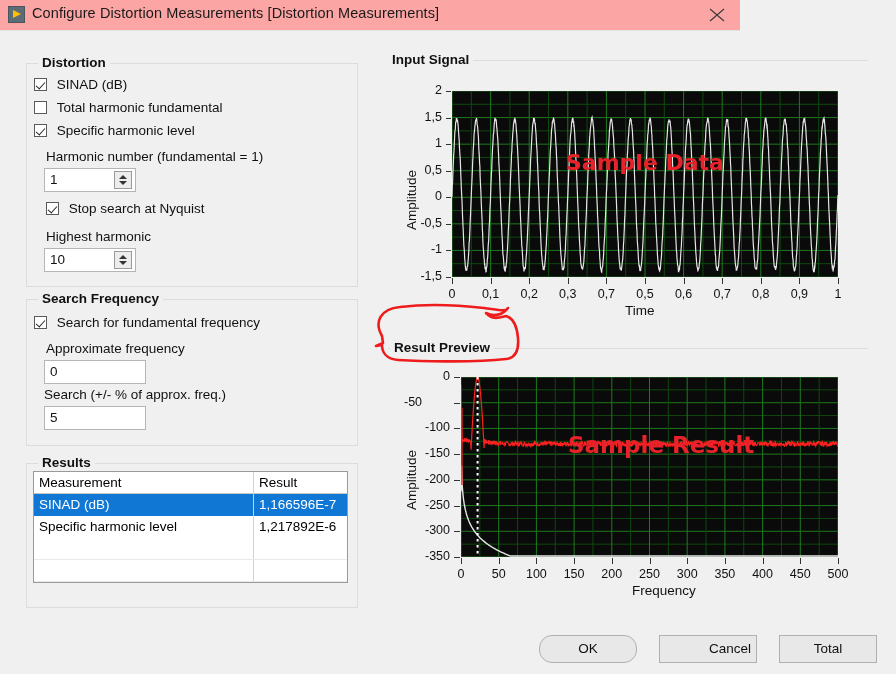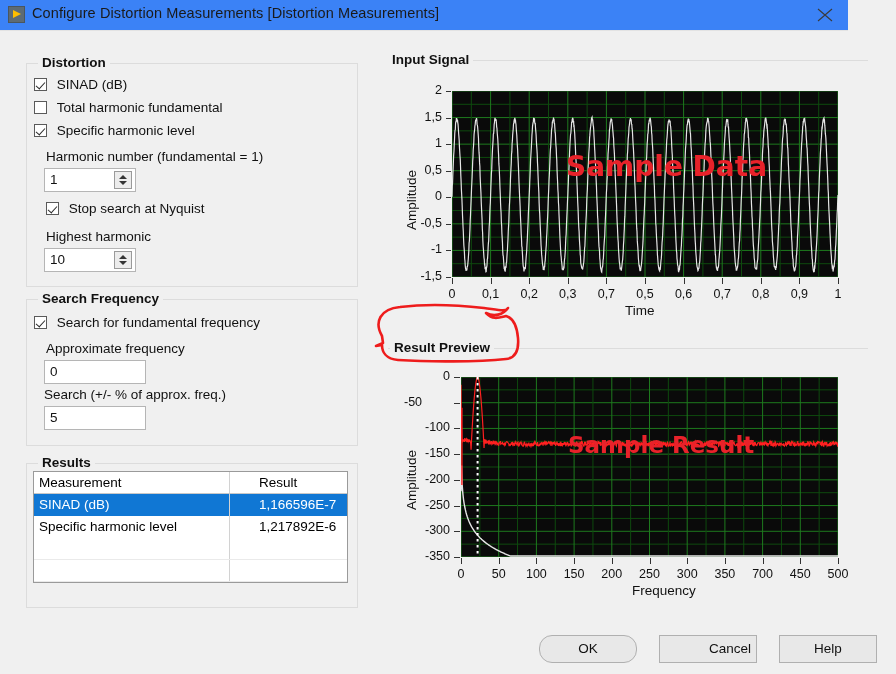--- a/index.html
+++ b/index.html
@@ -5,22 +5,22 @@
   html,body{margin:0;padding:0;}
   body{
     width:896px;height:674px;
     background:#f0f0f0;
     font-family:"Liberation Sans", sans-serif;
     font-size:13px;color:#000;
     overflow:hidden;position:relative;
   }
   
   #titlebar{
-    position:absolute;left:0;top:0;width:848px;height:30px;
-    background:#3b82f6;border-bottom:1px solid #e3e3e3;
+    position:absolute;left:0;top:0;width:740px;height:30px;
+    background:#fca5a5;border-bottom:1px solid #e3e3e3;
   }
   #app-icon{
     position:absolute;left:8px;top:6px;width:17px;height:17px;
     background:#5d6b75;border:1px solid #4a565e;box-sizing:border-box;
   }
   #app-icon .tri{
     position:absolute;left:4px;top:3px;width:0;height:0;
     border-left:8px solid #ffbe00;
     border-top:4.5px solid transparent;
     border-bottom:4.5px solid transparent;
@@ -88,21 +88,21 @@
 
   
   #rtable{
     position:absolute;left:7px;top:8px;width:315px;height:112px;
     border:1px solid #9a9a9a;background:#fff;box-sizing:border-box;
   }
   #rtable .row{position:relative;height:22px;width:100%;box-sizing:border-box;}
   #rtable .row.hdr{border-bottom:1px solid #c8c8c8;font-weight:normal;}
   #rtable .row.sel{background:#1077d4;color:#fff;}
   #rtable .c1{
-    position:absolute;left:0;top:0;width:196px;height:100%;
+    position:absolute;left:0;top:0;width:220px;height:100%;
     border-right:1px solid #d2d2d2;box-sizing:border-box;
     padding:3px 0 0 5px;font-size:13.5px;white-space:nowrap;overflow:hidden;
   }
   #rtable .c2{
     position:absolute;left:220px;top:0;right:0;height:100%;
     box-sizing:border-box;padding:3px 0 0 5px;font-size:13.5px;
     white-space:nowrap;overflow:hidden;
   }
   #rtable .row.blank{border-bottom:1px solid #eaeaea;}
 
@@ -283,21 +283,21 @@
       <line y1="0" y2="186" x1="270.2" x2="270.2" stroke="#1e7a1e" stroke-width="1"></line>
       <line y1="0" y2="186" x1="289.5" x2="289.5" stroke="#0e4a0e" stroke-width="1"></line>
       <line y1="0" y2="186" x1="308.8" x2="308.8" stroke="#1e7a1e" stroke-width="1"></line>
       <line y1="0" y2="186" x1="328.1" x2="328.1" stroke="#0e4a0e" stroke-width="1"></line>
       <line y1="0" y2="186" x1="347.40000000000003" x2="347.40000000000003" stroke="#1e7a1e" stroke-width="1"></line>
       <line y1="0" y2="186" x1="366.70000000000005" x2="366.70000000000005" stroke="#0e4a0e" stroke-width="1"></line>
       <line y1="0" y2="186" x1="386" x2="386" stroke="#1e7a1e" stroke-width="1"></line>
       <path d="M0.00 105.75L0.28 95.07L0.55 92.04L0.83 83.31L1.10 77.65L1.38 71.08L1.65 64.39L1.93 60.69L2.21 54.71L2.48 48.92L2.76 42.62L3.03 39.28L3.31 38.54L3.58 32.13L3.86 30.52L4.14 30.31L4.41 27.03L4.69 28.52L4.96 27.63L5.24 29.60L5.51 28.95L5.79 31.62L6.07 33.55L6.34 37.52L6.62 42.20L6.89 45.35L7.17 49.10L7.44 56.10L7.72 60.71L8.00 65.26L8.27 68.82L8.55 76.16L8.82 84.46L9.10 90.50L9.37 98.14L9.65 103.31L9.93 108.35L10.20 115.31L10.48 123.83L10.75 129.00L11.03 135.96L11.30 140.49L11.58 148.18L11.86 154.49L12.13 157.34L12.41 161.37L12.68 167.53L12.96 170.02L13.23 174.54L13.51 177.04L13.79 178.04L14.06 180.04L14.34 177.69L14.61 178.79L14.89 178.81L15.16 175.61L15.44 175.51L15.72 174.19L15.99 170.89L16.27 167.99L16.54 164.03L16.82 159.95L17.09 151.96L17.37 150.04L17.65 144.08L17.92 138.17L18.20 129.73L18.47 124.80L18.75 117.58L19.02 111.12L19.30 104.19L19.58 96.83L19.85 91.54L20.13 85.56L20.40 78.43L20.68 70.48L20.95 66.39L21.23 58.45L21.51 55.32L21.78 51.02L22.06 43.64L22.33 40.94L22.61 38.92L22.88 35.18L23.16 33.58L23.44 30.58L23.71 28.91L23.99 28.85L24.26 28.48L24.54 27.03L24.81 28.72L25.09 33.38L25.37 34.11L25.64 36.17L25.92 39.45L26.19 43.56L26.47 47.27L26.74 55.48L27.02 61.16L27.30 64.97L27.57 71.89L27.85 75.27L28.12 85.34L28.40 91.58L28.67 96.87L28.95 101.96L29.23 111.06L29.50 116.80L29.78 122.78L30.05 128.25L30.33 137.61L30.60 141.73L30.88 149.91L31.16 155.27L31.43 158.18L31.71 162.81L31.98 166.75L32.26 168.31L32.53 173.44L32.81 173.29L33.09 178.19L33.36 177.29L33.64 177.00L33.91 180.69L34.19 180.53L34.46 176.22L34.74 176.22L35.02 174.25L35.29 168.23L35.57 167.59L35.84 162.91L36.12 156.84L36.39 152.11L36.67 150.03L36.95 142.04L37.22 135.03L37.50 131.66L37.77 122.40L38.05 115.72L38.32 111.68L38.60 103.88L38.88 95.70L39.15 89.01L39.43 82.00L39.70 78.89L39.98 69.94L40.25 63.50L40.53 57.45L40.81 53.55L41.08 49.16L41.36 42.91L41.63 42.70L41.91 38.95L42.18 33.35L42.46 31.77L42.74 28.39L43.01 26.94L43.29 28.15L43.56 29.30L43.84 29.57L44.11 28.32L44.39 31.65L44.67 36.04L44.94 37.11L45.22 42.02L45.49 44.83L45.77 48.13L46.04 52.93L46.32 59.26L46.60 64.19L46.87 72.92L47.15 76.17L47.42 82.01L47.70 88.88L47.97 96.87L48.25 103.06L48.53 111.75L48.80 117.58L49.08 121.69L49.35 130.81L49.63 134.36L49.90 142.48L50.18 147.13L50.46 151.88L50.73 160.29L51.01 164.40L51.28 164.88L51.56 169.14L51.83 173.20L52.11 176.94L52.39 176.73L52.66 179.77L52.94 178.75L53.21 180.74L53.49 176.39L53.76 176.66L54.04 176.23L54.32 171.77L54.59 171.53L54.87 166.75L55.14 162.28L55.42 159.56L55.69 153.18L55.97 148.53L56.25 140.77L56.52 135.78L56.80 131.12L57.07 122.06L57.35 115.10L57.62 110.72L57.90 104.60L58.18 98.08L58.45 88.81L58.73 82.29L59.00 76.73L59.28 72.05L59.55 62.83L59.83 60.91L60.11 52.43L60.38 49.67L60.66 44.09L60.93 40.70L61.21 38.07L61.48 33.23L61.76 31.95L62.04 30.07L62.31 30.66L62.59 28.25L62.86 26.82L63.14 29.29L63.41 28.58L63.69 31.61L63.97 33.25L64.24 37.61L64.52 41.32L64.79 44.19L65.07 50.21L65.34 54.36L65.62 58.73L65.90 65.35L66.17 70.17L66.45 76.25L66.72 83.59L67.00 91.80L67.27 97.48L67.55 104.29L67.83 109.35L68.10 115.22L68.38 123.52L68.65 129.79L68.93 135.25L69.20 143.10L69.48 147.34L69.76 155.22L70.03 156.10L70.31 160.66L70.58 165.07L70.86 170.69L71.13 174.35L71.41 176.13L71.69 176.71L71.96 180.41L72.24 178.59L72.51 177.00L72.79 176.62L73.06 177.25L73.34 177.45L73.62 174.07L73.89 169.58L74.17 166.05L74.44 163.05L74.72 159.22L74.99 153.13L75.27 148.91L75.55 142.28L75.82 136.40L76.10 130.38L76.37 122.37L76.65 117.39L76.92 111.45L77.20 104.14L77.48 98.48L77.75 90.80L78.03 84.51L78.30 77.71L78.58 69.31L78.85 64.79L79.13 59.97L79.41 55.11L79.68 49.64L79.96 43.84L80.23 40.57L80.51 35.49L80.78 33.26L81.06 31.58L81.34 30.87L81.61 26.78L81.89 30.23L82.16 29.12L82.44 27.23L82.71 31.52L82.99 32.71L83.27 32.57L83.54 37.36L83.82 40.36L84.09 43.74L84.37 50.25L84.64 54.66L84.92 58.30L85.20 63.04L85.47 71.11L85.75 76.59L86.02 83.90L86.30 90.73L86.57 96.30L86.85 101.70L87.13 112.10L87.40 118.64L87.68 122.11L87.95 128.37L88.23 135.03L88.50 140.52L88.78 146.79L89.06 153.92L89.33 157.76L89.61 163.38L89.88 165.69L90.16 169.14L90.43 172.37L90.71 174.04L90.99 175.55L91.26 178.88L91.54 177.89L91.81 177.43L92.09 179.21L92.36 175.28L92.64 176.14L92.92 170.99L93.19 169.84L93.47 164.97L93.74 161.10L94.02 157.26L94.29 154.12L94.57 146.53L94.85 142.53L95.12 136.26L95.40 129.94L95.67 125.03L95.95 118.21L96.22 109.74L96.50 102.86L96.78 97.15L97.05 88.94L97.33 84.08L97.60 77.73L97.88 71.15L98.15 63.28L98.43 58.25L98.71 55.26L98.98 49.60L99.26 45.13L99.53 39.18L99.81 37.19L100.08 35.92L100.36 30.61L100.64 31.63L100.91 28.82L101.19 29.78L101.46 26.56L101.74 27.74L102.01 28.18L102.29 32.37L102.57 32.55L102.84 36.69L103.12 41.49L103.39 42.87L103.67 49.46L103.94 54.36L104.22 57.64L104.50 65.04L104.77 69.04L105.05 79.13L105.32 85.52L105.60 91.06L105.87 98.47L106.15 102.29L106.43 111.28L106.70 115.08L106.98 123.04L107.25 128.75L107.53 136.22L107.80 143.54L108.08 149.15L108.36 154.52L108.63 159.25L108.91 163.98L109.18 165.96L109.46 169.91L109.73 171.67L110.01 174.35L110.29 178.77L110.56 177.43L110.84 178.69L111.11 178.54L111.39 178.57L111.66 176.82L111.94 177.40L112.22 171.87L112.49 168.53L112.77 166.89L113.04 163.19L113.32 159.45L113.59 152.19L113.87 146.40L114.15 143.23L114.42 135.80L114.70 128.53L114.97 122.59L115.25 116.99L115.52 109.79L115.80 104.22L116.08 97.31L116.35 90.85L116.63 82.56L116.90 79.06L117.18 71.59L117.45 64.47L117.73 57.79L118.01 51.93L118.28 47.82L118.56 43.26L118.83 42.48L119.11 38.85L119.38 35.33L119.66 30.83L119.94 32.03L120.21 28.49L120.49 27.64L120.76 27.31L121.04 27.93L121.31 31.20L121.59 30.10L121.87 36.24L122.14 35.68L122.42 39.58L122.69 42.55L122.97 47.70L123.24 52.90L123.52 59.55L123.80 66.71L124.07 70.02L124.35 76.89L124.62 82.51L124.90 89.33L125.17 96.10L125.45 103.74L125.73 111.49L126.00 116.77L126.28 124.12L126.55 131.69L126.83 137.21L127.10 140.41L127.38 148.13L127.66 152.72L127.93 156.37L128.21 163.37L128.48 164.93L128.76 172.15L129.03 173.36L129.31 174.66L129.59 176.32L129.86 177.18L130.14 177.51L130.41 177.78L130.69 178.49L130.96 175.64L131.24 175.08L131.52 172.30L131.79 171.13L132.07 166.64L132.34 161.79L132.62 156.92L132.89 155.26L133.17 147.99L133.45 140.63L133.72 135.28L134.00 128.88L134.27 124.54L134.55 117.22L134.82 108.58L135.10 102.43L135.38 98.10L135.65 90.16L135.93 83.05L136.20 75.23L136.48 71.17L136.75 62.91L137.03 58.97L137.31 54.82L137.58 47.04L137.86 44.14L138.13 40.32L138.41 37.22L138.68 35.38L138.96 32.78L139.24 31.27L139.51 27.50L139.79 26.78L140.06 26.22L140.34 29.42L140.61 28.25L140.89 31.27L141.17 34.28L141.44 35.45L141.72 38.99L141.99 45.06L142.27 49.18L142.54 55.61L142.82 60.42L143.10 66.67L143.37 71.09L143.65 75.55L143.92 84.06L144.20 90.12L144.47 95.73L144.75 104.51L145.03 110.73L145.30 116.26L145.58 125.68L145.85 128.34L146.13 137.07L146.40 140.60L146.68 149.88L146.96 155.13L147.23 157.42L147.51 160.57L147.78 167.10L148.06 169.60L148.33 173.70L148.61 177.29L148.89 177.80L149.16 179.18L149.44 180.82L149.71 181.14L149.99 177.74L150.26 176.21L150.54 176.10L150.82 173.53L151.09 168.74L151.37 167.73L151.64 162.43L151.92 156.07L152.19 151.61L152.47 147.78L152.75 144.41L153.02 135.97L153.30 129.56L153.57 124.07L153.85 116.47L154.12 108.76L154.40 101.61L154.68 97.69L154.95 90.57L155.23 85.27L155.50 75.51L155.78 72.19L156.05 62.84L156.33 59.46L156.61 55.45L156.88 50.07L157.16 46.49L157.43 38.83L157.71 37.80L157.98 35.11L158.26 31.40L158.54 30.03L158.81 29.07L159.09 27.31L159.36 29.83L159.64 28.01L159.91 30.64L160.19 32.47L160.47 34.50L160.74 38.76L161.02 41.60L161.29 45.12L161.57 47.30L161.84 54.77L162.12 58.51L162.40 62.84L162.67 69.53L162.95 77.08L163.22 84.65L163.50 88.99L163.77 95.42L164.05 101.86L164.33 109.00L164.60 115.40L164.88 124.27L165.15 131.13L165.43 135.64L165.70 142.47L165.98 148.23L166.26 151.50L166.53 158.91L166.81 162.78L167.08 167.22L167.36 171.10L167.63 172.46L167.91 175.11L168.19 178.40L168.46 176.64L168.74 177.62L169.01 178.17L169.29 179.58L169.56 177.32L169.84 175.52L170.12 172.87L170.39 170.30L170.67 168.61L170.94 164.59L171.22 160.16L171.49 153.36L171.77 149.82L172.05 143.09L172.32 137.77L172.60 128.21L172.87 125.17L173.15 115.64L173.42 109.02L173.70 102.73L173.98 95.49L174.25 88.05L174.53 81.46L174.80 76.72L175.08 72.15L175.35 63.77L175.63 61.06L175.91 54.84L176.18 47.88L176.46 45.57L176.73 42.26L177.01 36.03L177.28 34.61L177.56 32.25L177.84 29.45L178.11 29.53L178.39 27.12L178.66 28.22L178.94 28.45L179.21 29.27L179.49 33.82L179.77 33.10L180.04 37.43L180.32 38.79L180.59 43.81L180.87 49.23L181.14 54.00L181.42 57.72L181.70 63.10L181.97 69.73L182.25 76.29L182.52 84.51L182.80 91.61L183.07 96.17L183.35 104.46L183.63 110.09L183.90 115.67L184.18 123.33L184.45 131.69L184.73 137.42L185.00 140.44L185.28 149.64L185.56 153.35L185.83 156.49L186.11 161.37L186.38 167.20L186.66 170.56L186.93 173.95L187.21 175.42L187.49 175.16L187.76 178.77L188.04 180.19L188.31 177.43L188.59 179.88L188.86 177.03L189.14 175.72L189.42 173.74L189.69 170.72L189.97 167.36L190.24 162.43L190.52 158.00L190.79 153.93L191.07 148.60L191.35 140.96L191.62 135.26L191.90 128.08L192.17 123.41L192.45 116.98L192.72 111.48L193.00 101.91L193.28 96.00L193.55 88.94L193.83 84.43L194.10 76.36L194.38 69.09L194.65 66.57L194.93 58.28L195.21 51.99L195.48 49.32L195.76 43.12L196.03 42.36L196.31 38.10L196.58 32.31L196.86 33.14L197.14 30.03L197.41 28.74L197.69 30.27L197.96 26.73L198.24 27.52L198.51 28.69L198.79 31.60L199.07 34.59L199.34 35.88L199.62 41.89L199.89 43.97L200.17 51.04L200.44 53.53L200.72 58.11L201.00 65.36L201.27 71.51L201.55 76.79L201.82 83.68L202.10 91.24L202.37 95.09L202.65 105.40L202.93 108.57L203.20 117.04L203.48 123.15L203.75 132.14L204.03 135.17L204.30 141.87L204.58 147.26L204.86 151.54L205.13 156.69L205.41 163.42L205.68 166.62L205.96 170.43L206.23 173.89L206.51 175.61L206.79 177.57L207.06 177.33L207.34 179.62L207.61 179.99L207.89 176.64L208.16 178.83L208.44 176.78L208.72 172.71L208.99 169.53L209.27 167.64L209.54 164.08L209.82 156.61L210.09 151.22L210.37 148.39L210.65 144.13L210.92 137.09L211.20 132.19L211.47 123.91L211.75 116.65L212.02 108.43L212.30 102.17L212.58 95.83L212.85 90.46L213.13 83.03L213.40 79.06L213.68 70.61L213.95 66.14L214.23 61.01L214.51 54.02L214.78 48.62L215.06 46.33L215.33 42.37L215.61 37.39L215.88 33.93L216.16 32.31L216.44 30.06L216.71 30.92L216.99 28.46L217.26 30.19L217.54 29.29L217.81 31.57L218.09 29.80L218.37 34.59L218.64 35.35L218.92 38.81L219.19 43.92L219.47 48.21L219.74 55.57L220.02 60.75L220.30 64.54L220.57 72.92L220.85 77.40L221.12 81.48L221.40 89.91L221.67 97.65L221.95 103.86L222.23 110.23L222.50 117.68L222.78 123.68L223.05 128.21L223.33 135.93L223.60 140.78L223.88 148.61L224.16 153.76L224.43 159.85L224.71 161.35L224.98 167.57L225.26 169.55L225.53 173.32L225.81 174.86L226.09 175.24L226.36 180.00L226.64 181.11L226.91 179.69L227.19 178.29L227.46 179.12L227.74 173.90L228.02 174.81L228.29 170.57L228.57 165.70L228.84 161.68L229.12 157.38L229.39 154.50L229.67 147.83L229.95 144.34L230.22 137.90L230.50 128.60L230.77 125.58L231.05 115.62L231.32 110.84L231.60 103.02L231.88 98.33L232.15 90.90L232.43 84.28L232.70 77.36L232.98 71.96L233.25 63.79L233.53 57.37L233.81 54.27L234.08 50.79L234.36 45.17L234.63 39.77L234.91 35.87L235.18 33.59L235.46 33.50L235.74 30.11L236.01 29.05L236.29 29.67L236.56 28.22L236.84 28.35L237.11 30.27L237.39 31.34L237.67 34.55L237.94 37.64L238.22 41.35L238.49 42.55L238.77 49.45L239.04 55.83L239.32 59.11L239.60 67.02L239.87 72.65L240.15 76.79L240.42 82.61L240.70 90.94L240.97 95.15L241.25 105.41L241.53 110.65L241.80 116.26L242.08 123.93L242.35 131.61L242.63 137.42L242.90 142.28L243.18 149.60L243.46 153.75L243.73 159.90L244.01 163.50L244.28 166.71L244.56 171.45L244.83 173.85L245.11 176.02L245.39 176.62L245.66 178.25L245.94 179.73L246.21 179.33L246.49 176.65L246.76 177.87L247.04 176.41L247.32 172.25L247.59 171.75L247.87 168.64L248.14 163.58L248.42 159.39L248.69 152.15L248.97 149.29L249.25 142.49L249.52 136.70L249.80 130.37L250.07 123.88L250.35 115.04L250.62 108.63L250.90 104.38L251.18 96.42L251.45 88.86L251.73 83.28L252.00 79.14L252.28 71.06L252.55 63.12L252.83 58.09L253.11 52.24L253.38 50.26L253.66 44.18L253.93 38.70L254.21 35.79L254.48 33.63L254.76 32.24L255.04 31.59L255.31 30.44L255.59 26.76L255.86 28.13L256.14 27.37L256.41 30.06L256.69 30.50L256.97 33.85L257.24 36.61L257.52 42.05L257.79 45.53L258.07 50.39L258.34 52.49L258.62 58.01L258.90 64.50L259.17 70.54L259.45 74.99L259.72 83.98L260.00 89.73L260.27 95.97L260.55 104.72L260.83 111.81L261.10 116.40L261.38 122.31L261.65 130.34L261.93 136.07L262.20 141.66L262.48 147.32L262.76 152.20L263.03 157.65L263.31 163.73L263.58 164.75L263.86 171.27L264.13 174.47L264.41 176.51L264.69 176.37L264.96 179.32L265.24 178.66L265.51 179.92L265.79 176.77L266.06 176.70L266.34 176.19L266.62 174.66L266.89 169.04L267.17 166.37L267.44 162.64L267.72 159.71L267.99 154.68L268.27 148.89L268.55 142.65L268.82 134.29L269.10 129.95L269.37 125.56L269.65 118.43L269.92 112.47L270.20 102.70L270.48 96.38L270.75 88.49L271.03 81.71L271.30 77.60L271.58 71.05L271.85 66.09L272.13 60.72L272.41 53.07L272.68 48.76L272.96 45.20L273.23 41.19L273.51 35.09L273.78 35.79L274.06 33.27L274.34 30.70L274.61 28.56L274.89 28.37L275.16 28.54L275.44 30.94L275.71 28.17L275.99 33.18L276.27 36.07L276.54 36.07L276.82 41.61L277.09 46.10L277.37 50.15L277.64 54.19L277.92 60.49L278.20 64.73L278.47 71.95L278.75 75.83L279.02 84.86L279.30 91.04L279.57 98.20L279.85 104.06L280.13 111.10L280.40 116.27L280.68 124.64L280.95 130.84L281.23 135.29L281.50 141.31L281.78 146.82L282.06 155.19L282.33 159.22L282.61 162.78L282.88 166.24L283.16 171.03L283.43 172.91L283.71 175.23L283.99 175.57L284.26 179.66L284.54 178.26L284.81 178.59L285.09 177.23L285.36 176.68L285.64 175.44L285.92 172.74L286.19 168.51L286.47 167.07L286.74 162.96L287.02 156.48L287.29 151.83L287.57 149.75L287.85 142.33L288.12 138.46L288.40 130.01L288.67 123.95L288.95 117.22L289.22 109.24L289.50 104.59L289.78 97.90L290.05 89.09L290.33 83.36L290.60 78.82L290.88 68.85L291.15 65.11L291.43 57.46L291.71 52.50L291.98 49.97L292.26 43.03L292.53 42.09L292.81 38.70L293.08 36.27L293.36 31.29L293.64 31.03L293.91 27.01L294.19 27.69L294.46 27.50L294.74 28.26L295.01 30.11L295.29 30.76L295.57 34.21L295.84 36.64L296.12 39.04L296.39 46.64L296.67 46.97L296.94 53.65L297.22 58.42L297.50 63.70L297.77 72.02L298.05 76.82L298.32 81.79L298.60 89.61L298.87 97.10L299.15 102.17L299.43 111.99L299.70 117.10L299.98 125.29L300.25 128.31L300.53 136.86L300.80 140.49L301.08 149.42L301.36 154.39L301.63 157.10L301.91 161.21L302.18 166.97L302.46 168.80L302.73 172.49L303.01 176.69L303.29 177.04L303.56 177.50L303.84 177.87L304.11 177.14L304.39 177.23L304.66 178.51L304.94 174.18L305.22 171.55L305.49 169.60L305.77 168.25L306.04 161.26L306.32 156.27L306.59 151.16L306.87 146.78L307.15 140.76L307.42 135.49L307.70 129.87L307.97 125.27L308.25 117.04L308.52 111.00L308.80 101.71L309.08 98.00L309.35 91.98L309.63 85.66L309.90 77.00L310.18 72.89L310.45 63.15L310.73 57.96L311.01 55.27L311.28 47.75L311.56 45.98L311.83 40.17L312.11 37.85L312.38 35.86L312.66 33.26L312.94 30.66L313.21 27.78L313.49 27.36L313.76 27.13L314.04 28.03L314.31 30.52L314.59 32.35L314.87 35.63L315.14 35.06L315.42 39.41L315.69 44.51L315.97 48.19L316.24 55.69L316.52 57.92L316.80 66.09L317.07 71.98L317.35 76.90L317.62 85.63L317.90 90.68L318.17 97.41L318.45 101.62L318.73 109.24L319.00 116.09L319.28 124.07L319.55 132.06L319.83 138.15L320.10 141.75L320.38 150.03L320.66 153.59L320.93 156.15L321.21 162.62L321.48 166.56L321.76 169.75L322.03 173.21L322.31 175.94L322.59 175.08L322.86 176.66L323.14 177.23L323.41 177.56L323.69 178.97L323.96 175.12L324.24 177.00L324.52 172.46L324.79 170.17L325.07 167.56L325.34 164.60L325.62 159.75L325.89 154.19L326.17 147.13L326.45 142.07L326.72 134.78L327.00 131.88L327.27 121.76L327.55 115.39L327.82 112.04L328.10 104.73L328.38 95.44L328.65 90.81L328.93 84.96L329.20 77.93L329.48 70.10L329.75 65.13L330.03 60.25L330.31 52.30L330.58 47.50L330.86 45.76L331.13 42.25L331.41 35.10L331.68 34.18L331.96 32.76L332.24 29.24L332.51 29.29L332.79 28.49L333.06 29.01L333.34 28.76L333.61 31.52L333.89 33.85L334.17 32.64L334.44 35.57L334.72 41.38L334.99 42.63L335.27 49.59L335.54 55.65L335.82 57.42L336.10 64.59L336.37 72.61L336.65 77.66L336.92 85.58L337.20 90.92L337.47 96.51L337.75 101.61L338.03 108.88L338.30 116.58L338.58 123.49L338.85 132.11L339.13 137.30L339.40 140.71L339.68 148.29L339.96 151.81L340.23 158.62L340.51 164.29L340.78 167.59L341.06 167.98L341.33 174.81L341.61 176.25L341.89 177.59L342.16 179.20L342.44 180.37L342.71 177.48L342.99 179.48L343.26 176.29L343.54 176.16L343.82 174.47L344.09 170.56L344.37 164.85L344.64 163.34L344.92 158.09L345.19 155.31L345.47 146.01L345.75 142.09L346.02 136.75L346.30 131.69L346.57 124.39L346.85 115.78L347.12 111.04L347.40 104.82L347.68 98.31L347.95 89.50L348.23 84.70L348.50 78.74L348.78 71.75L349.05 65.07L349.33 59.29L349.61 52.91L349.88 50.08L350.16 44.37L350.43 41.27L350.71 35.12L350.98 34.40L351.26 30.13L351.54 31.37L351.81 28.15L352.09 28.31L352.36 27.76L352.64 27.51L352.91 30.16L353.19 32.52L353.47 34.32L353.74 36.91L354.02 41.60L354.29 46.74L354.57 50.14L354.84 55.74L355.12 57.42L355.40 64.02L355.67 70.75L355.95 75.02L356.22 83.56L356.50 90.55L356.77 96.06L357.05 104.47L357.33 111.42L357.60 116.37L357.88 122.43L358.15 130.86L358.43 136.83L358.70 143.00L358.98 147.23L359.26 153.57L359.53 156.86L359.81 161.76L360.08 167.73L360.36 168.42L360.63 174.48L360.91 176.22L361.19 178.70L361.46 179.93L361.74 179.64L362.01 180.76L362.29 180.53L362.56 175.77L362.84 176.18L363.12 171.52L363.39 171.13L363.67 166.48L363.94 161.41L364.22 158.14L364.49 154.38L364.77 149.61L365.05 143.85L365.32 137.11L365.60 129.10L365.87 124.43L366.15 118.33L366.42 109.93L366.70 102.13L366.98 98.93L367.25 89.08L367.53 82.21L367.80 76.88L368.08 70.72L368.35 62.86L368.63 58.86L368.91 54.78L369.18 48.66L369.46 46.39L369.73 40.30L370.01 35.57L370.28 36.16L370.56 33.24L370.84 30.88L371.11 29.23L371.39 27.93L371.66 27.47L371.94 26.96L372.21 30.22L372.49 29.78L372.77 34.17L373.04 36.96L373.32 42.69L373.59 44.26L373.87 47.41L374.14 53.13L374.42 59.27L374.70 65.52L374.97 71.43L375.25 76.78L375.52 83.27L375.80 89.80L376.07 98.12L376.35 102.09L376.63 112.33L376.90 118.73L377.18 123.80L377.45 129.36L377.73 134.75L378.00 141.84L378.28 146.51L378.56 153.51L378.83 158.58L379.11 162.63L379.38 165.88L379.66 172.03L379.93 173.16L380.21 176.10L380.49 175.46L380.76 176.56L381.04 180.56L381.31 178.63L381.59 177.00L381.86 175.50L382.14 176.16L382.42 172.29L382.69 169.45L382.97 168.46L383.24 163.26L383.52 156.39L383.79 153.75L384.07 147.89L384.35 140.71L384.62 135.50L384.90 128.96L385.17 121.66L385.45 118.05L385.72 109.79L386.00 104.01" fill="none" stroke="#e6e6e6" stroke-width="1.2"></path>
     </svg>
 </div>
-<div class="watermark" id="wm-input" style="left:566px;top:150px;font-size:28px;">Sample Data</div>
+<div class="watermark" id="wm-input" style="left:566px;top:150px;font-size:22px;">Sample Data</div>
 <div id="is-xticks"></div>
 <div class="xtitle" style="left:625px;top:303px;">Time</div>
 
 <div class="gtitle" style="left:390px;top:340px;">Result Preview</div>
 <div class="gline" style="left:388px;top:348px;width:480px;"></div>
 <div class="ytitle" style="left:404px;top:510px;">Amplitude</div>
 <div id="rp-yticks"></div>
 <div class="plot" id="plot-result" style="left:461px;top:377px;width:377px;height:180px;">
   <svg id="svg-result" width="377" height="180" viewBox="0 0 377 180" style="position:absolute;left:0;top:0;">
       <line x1="0" x2="377" y1="0" y2="0" stroke="#1e7a1e" stroke-width="1"></line>
@@ -348,21 +348,21 @@
 
 <svg id="annotation" viewBox="0 0 170 62">
   <path d="M16 34 C8 20 14 7 34 5 C58 2 92 3 118 6 C133 8 140 10 142 6
            C137 13 128 15 120 11 C127 18 132 16 140 14
            C147 16 151 24 152 36 C153 48 150 56 140 57
            C112 60 62 60 32 58 C20 57 16 50 16 43 L10 44 L17 41 Z" fill="none" stroke="#ee1c1c" stroke-width="2.6" stroke-linecap="round" stroke-linejoin="round"></path>
 </svg>
 
 <div class="btn" style="left:539px;top:635px;border-radius:13px;">OK</div>
 <div class="btn" style="left:659px;top:635px;padding-left:44px;">Cancel</div>
-<div class="btn" style="left:779px;top:635px;">Help</div>
+<div class="btn" style="left:779px;top:635px;">Total</div>
 
 <div id="is-y-host" style="position: absolute; left: 0px; top: 0px; width: 452px; height: 0px;"></div>
 <div class="axlabel" style="position: absolute; left: 408px; width: 34px; text-align: right; top: 83px;">2</div>
 <div class="tick" style="position: absolute; left: 446px; top: 91px; width: 5px; height: 1px; background: rgb(51, 51, 51);"></div>
 <div class="axlabel" style="position: absolute; left: 408px; width: 34px; text-align: right; top: 109.571px;">1,5</div>
 <div class="tick" style="position: absolute; left: 446px; top: 117.571px; width: 5px; height: 1px; background: rgb(51, 51, 51);"></div>
 <div class="axlabel" style="position: absolute; left: 408px; width: 34px; text-align: right; top: 136.143px;">1</div>
 <div class="tick" style="position: absolute; left: 446px; top: 144.143px; width: 5px; height: 1px; background: rgb(51, 51, 51);"></div>
 <div class="axlabel" style="position: absolute; left: 408px; width: 34px; text-align: right; top: 162.714px;">0,5</div>
 <div class="tick" style="position: absolute; left: 446px; top: 170.714px; width: 5px; height: 1px; background: rgb(51, 51, 51);"></div>
@@ -421,18 +421,18 @@
 <div class="axlabel" style="position: absolute; width: 44px; text-align: center; left: 552.1px; top: 567px;">150</div>
 <div class="tick" style="position: absolute; left: 574.1px; top: 558px; width: 1px; height: 6px; background: rgb(51, 51, 51);"></div>
 <div class="axlabel" style="position: absolute; width: 44px; text-align: center; left: 589.8px; top: 567px;">200</div>
 <div class="tick" style="position: absolute; left: 611.8px; top: 558px; width: 1px; height: 6px; background: rgb(51, 51, 51);"></div>
 <div class="axlabel" style="position: absolute; width: 44px; text-align: center; left: 627.5px; top: 567px;">250</div>
 <div class="tick" style="position: absolute; left: 649.5px; top: 558px; width: 1px; height: 6px; background: rgb(51, 51, 51);"></div>
 <div class="axlabel" style="position: absolute; width: 44px; text-align: center; left: 665.2px; top: 567px;">300</div>
 <div class="tick" style="position: absolute; left: 687.2px; top: 558px; width: 1px; height: 6px; background: rgb(51, 51, 51);"></div>
 <div class="axlabel" style="position: absolute; width: 44px; text-align: center; left: 702.9px; top: 567px;">350</div>
 <div class="tick" style="position: absolute; left: 724.9px; top: 558px; width: 1px; height: 6px; background: rgb(51, 51, 51);"></div>
-<div class="axlabel" style="position: absolute; width: 44px; text-align: center; left: 740.6px; top: 567px;">700</div>
+<div class="axlabel" style="position: absolute; width: 44px; text-align: center; left: 740.6px; top: 567px;">400</div>
 <div class="tick" style="position: absolute; left: 762.6px; top: 558px; width: 1px; height: 6px; background: rgb(51, 51, 51);"></div>
 <div class="axlabel" style="position: absolute; width: 44px; text-align: center; left: 778.3px; top: 567px;">450</div>
 <div class="tick" style="position: absolute; left: 800.3px; top: 558px; width: 1px; height: 6px; background: rgb(51, 51, 51);"></div>
 <div class="axlabel" style="position: absolute; width: 44px; text-align: center; left: 816px; top: 567px;">500</div>
 <div class="tick" style="position: absolute; left: 838px; top: 558px; width: 1px; height: 6px; background: rgb(51, 51, 51);"></div>
 
 </body></html>

